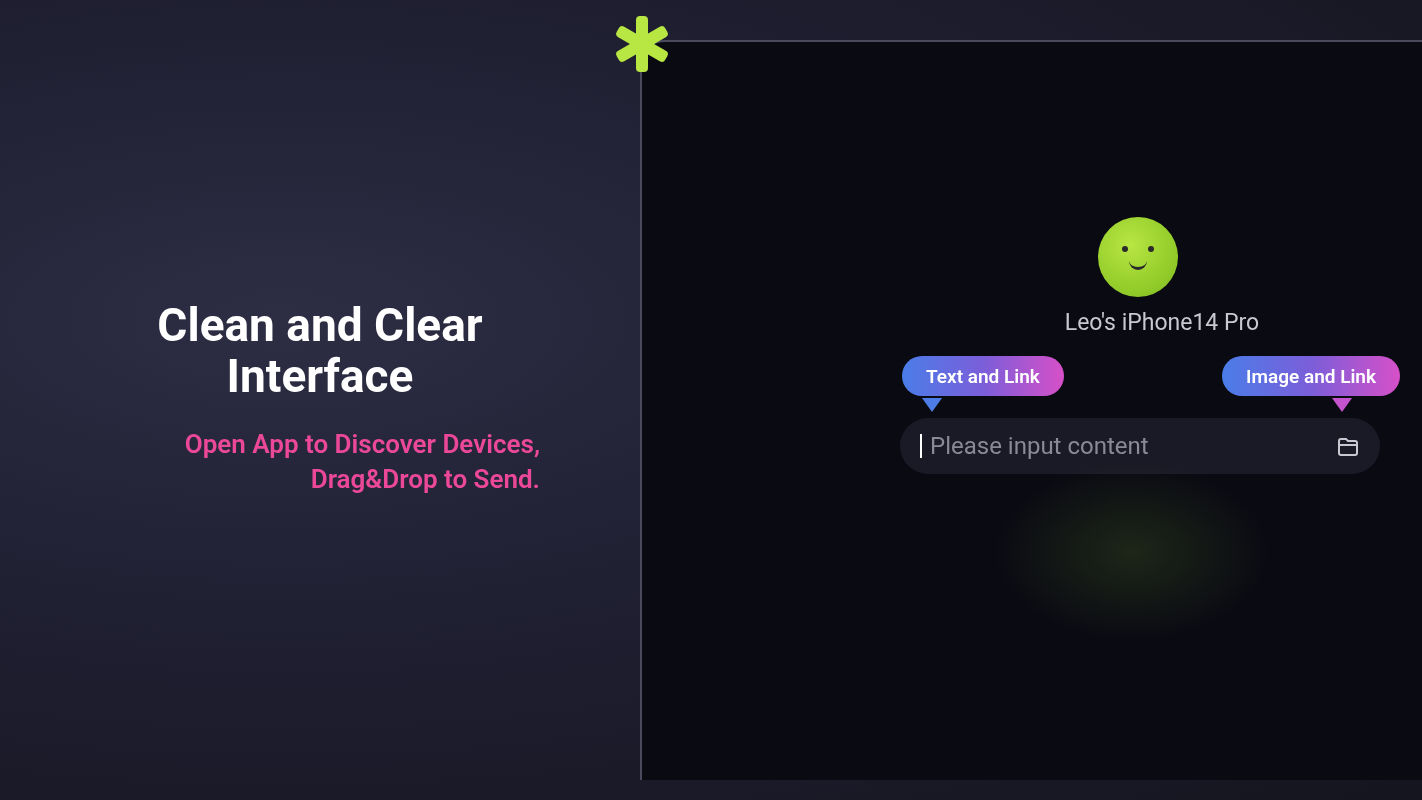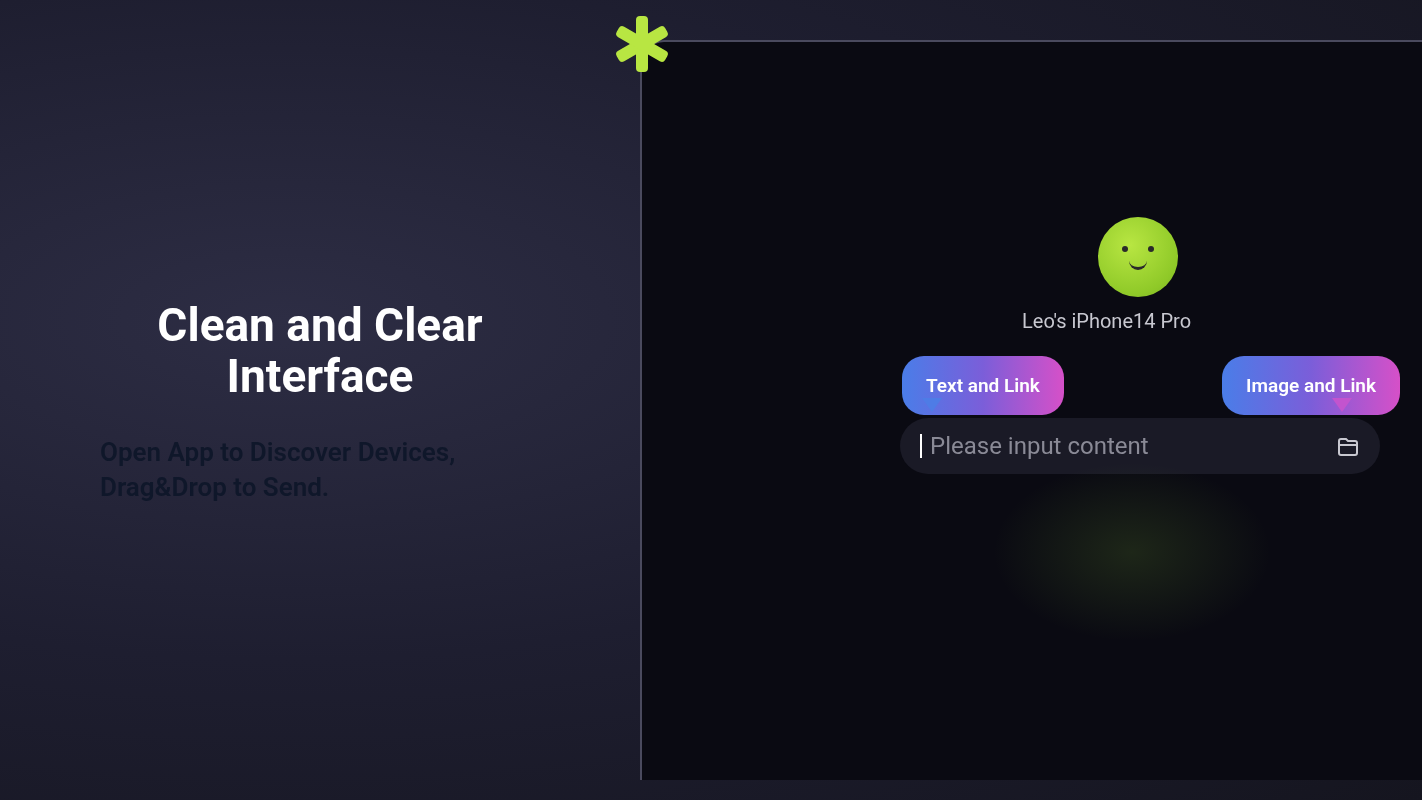--- a/index.html
+++ b/index.html
@@ -22,29 +22,29 @@
     top: 300px;
     width: 440px;
   }
 
   .headline {
     color: #ffffff;
     font-size: 46px;
     font-weight: 700;
     line-height: 1.1;
     text-align: center;
-    margin-bottom: 34px;
+    margin-bottom: 26px;
   }
 
   .subheadline {
-    color: #0f172a;
+    color: #ec4899;
     font-size: 26px;
     font-weight: 600;
     line-height: 1.35;
-    text-align: left;
+    text-align: right;
   }
 
   .app-panel {
     position: absolute;
     left: 640px;
     top: 40px;
     width: 782px;
     height: 740px;
     background: #0a0a12;
     border: 2px solid #4a4a5e;
@@ -105,32 +105,32 @@
     border-left: none;
     border-right: none;
     border-radius: 0 0 18px 18px;
     bottom: 2px;
     left: 16px;
   }
 
   .device-name {
     position: absolute;
     top: 265px;
-    left: 380px;
+    left: 404px;
     width: 232px;
-    text-align: left;
+    text-align: center;
     color: #c8c8d0;
-    font-size: 20px;
+    font-size: 23px;
     line-height: 1.4;
   }
 
   .pill {
     position: absolute;
     top: 314px;
-    height: 59px;
+    height: 40px;
     border-radius: 22px;
     display: flex;
     align-items: center;
     justify-content: center;
     color: #ffffff;
     font-size: 19px;
     font-weight: 600;
     padding: 0 24px;
     cursor: pointer;
   }

